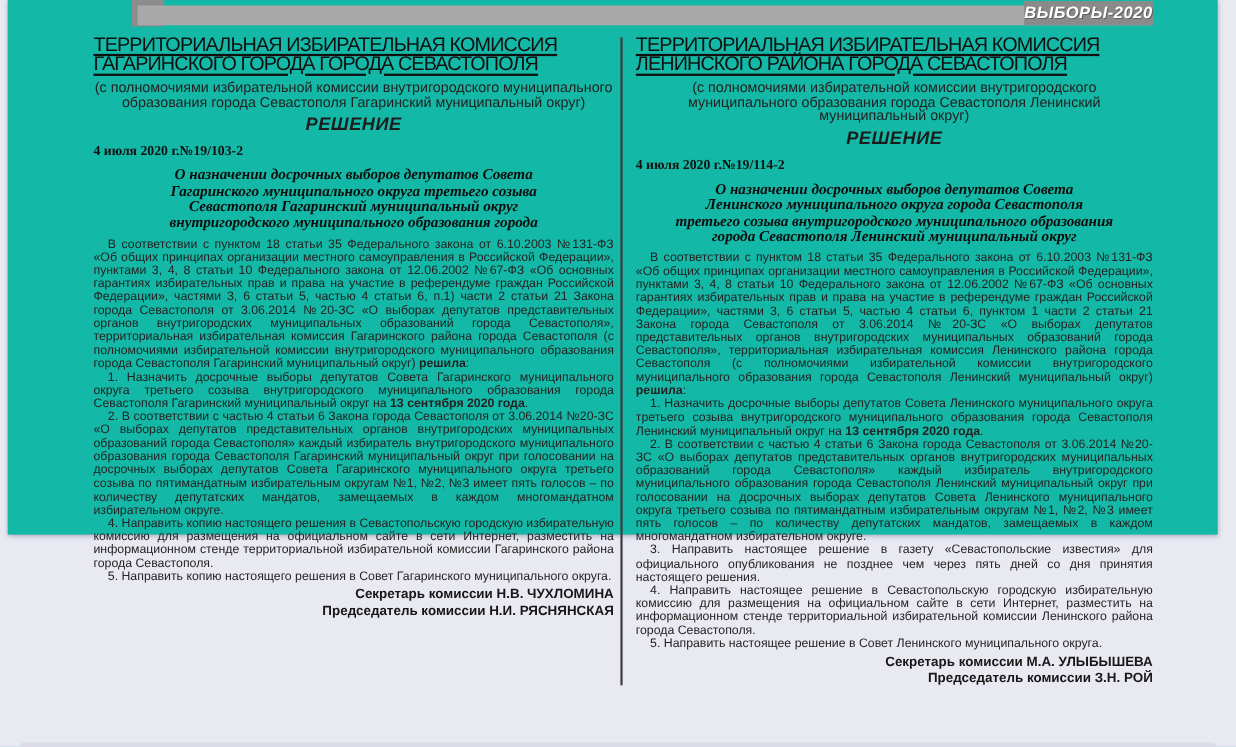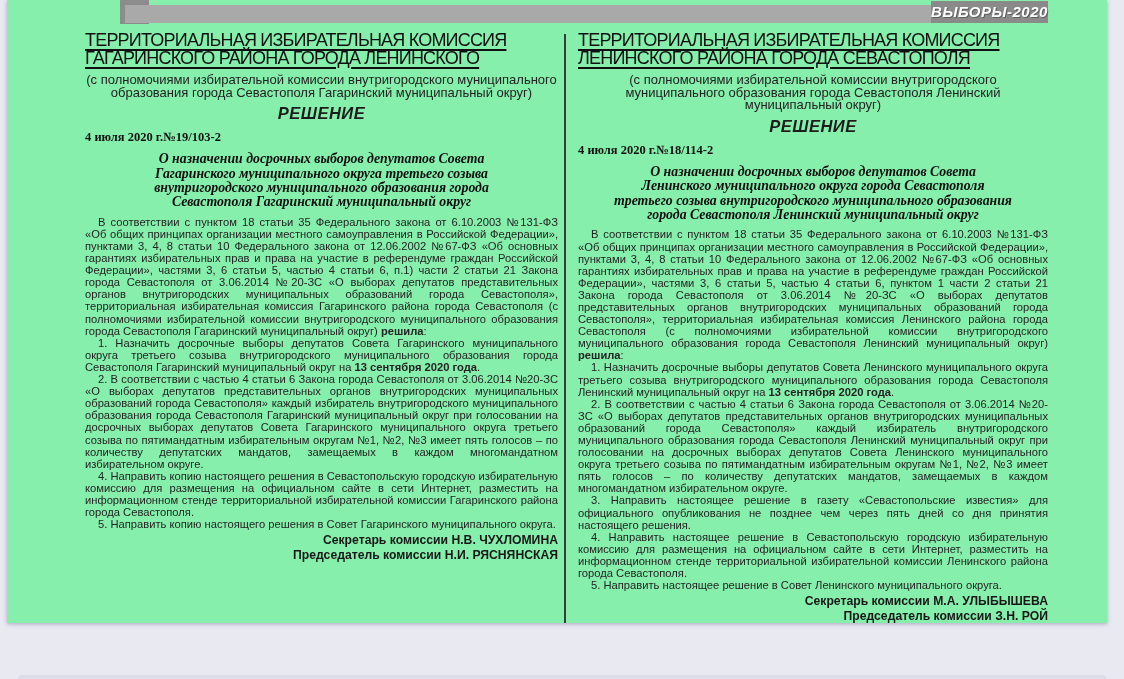--- a/index.html
+++ b/index.html
@@ -4,22 +4,22 @@
 <style>
   html,body{margin:0;padding:0;}
   body{
     width:1124px;height:679px;position:relative;overflow:hidden;
     background:#e9e9f2;
     font-family:"Liberation Sans",sans-serif;
     color:#1c1c1c;
     -webkit-font-smoothing:antialiased;
   }
   .page{
-    position:absolute;left:7px;top:0;width:1100px;height:623px;
-    background:#86efac;
+    position:absolute;left:7px;top:0;width:1100px;height:486px;
+    background:#14b8a6;
     box-shadow:0 1px 4px rgba(90,90,130,.45);
   }
   .next-page-strip{
     position:absolute;left:18px;top:675px;width:1088px;height:6px;
     background:#dcdce8;border-radius:4px 4px 0 0;
   }
   
   .masthead-square{position:absolute;left:113px;top:0;width:29px;height:24px;background:#8c8c8c;}
   .masthead-bar{position:absolute;left:118px;top:5px;width:923px;height:18px;background:#a9a9a9;}
   .masthead-badge{
@@ -60,33 +60,33 @@
 
   <div class="masthead-square"></div>
   <div class="masthead-bar"></div>
   <div class="masthead-badge">ВЫБОРЫ-2020</div>
 
   <div class="content">
 
     <div class="col">
       <div class="commission-name">
         <div>ТЕРРИТОРИАЛЬНАЯ ИЗБИРАТЕЛЬНАЯ КОМИССИЯ</div>
-        <div>ГАГАРИНСКОГО РАЙОНА ГОРОДА ЛЕНИНСКОГО</div>
+        <div>ГАГАРИНСКОГО ГОРОДА ГОРОДА СЕВАСТОПОЛЯ</div>
       </div>
       <div class="subtitle">(с полномочиями избирательной комиссии внутригородского муниципального образования города Севастополя Гагаринский муниципальный округ)</div>
       <div class="doc-type">РЕШЕНИЕ</div>
       <div class="meta-row">
         <span>4 июля 2020 г.</span>
         <span>№19/103-2</span>
       </div>
       <div class="doc-title">
         <div>О назначении досрочных выборов депутатов Совета</div>
         <div>Гагаринского муниципального округа третьего созыва</div>
+        <div>Севастополя Гагаринский муниципальный округ</div>
         <div>внутригородского муниципального образования города</div>
-        <div>Севастополя Гагаринский муниципальный округ</div>
       </div>
       <div class="body">
         <p><span>В соответствии с пунктом 18 статьи 35 Федерального закона от 6.10.2003 №131-ФЗ «Об общих принципах организации местного самоуправления в Российской Федерации», пунктами 3, 4, 8 статьи 10 Федерального закона от 12.06.2002 №67-ФЗ «Об основных гарантиях избирательных прав и права на участие в референдуме граждан Российской Федерации», частями 3, 6 статьи 5, частью 4 статьи 6, п.1) части 2 статьи 21 Закона города Севастополя от 3.06.2014 №20-ЗС «О выборах депутатов представительных органов внутригородских муниципальных образований города Севастополя», территориальная избирательная комиссия Гагаринского района города Севастополя (с полномочиями избирательной комиссии внутригородского муниципального образования города Севастополя Гагаринский муниципальный округ) </span><b>решила</b><span>:</span></p>
         <p><span>1. Назначить досрочные выборы депутатов Совета Гагаринского муниципального округа третьего созыва внутригородского муниципального образования города Севастополя Гагаринский муниципальный округ на </span><b>13 сентября 2020 года</b><span>.</span></p>
         <p>2. В соответствии с частью 4 статьи 6 Закона города Севастополя от 3.06.2014 №20-ЗС «О выборах депутатов представительных органов внутригородских муниципальных образований города Севастополя» каждый избиратель внутригородского муниципального образования города Севастополя Гагаринский муниципальный округ при голосовании на досрочных выборах депутатов Совета Гагаринского муниципального округа третьего созыва по пятимандатным избирательным округам №1, №2, №3 имеет пять голосов – по количеству депутатских мандатов, замещаемых в каждом многомандатном избирательном округе.</p>
         <p>4. Направить копию настоящего решения в Севастопольскую городскую избирательную комиссию для размещения на официальном сайте в сети Интернет, разместить на информационном стенде территориальной избирательной комиссии Гагаринского района города Севастополя.</p>
         <p>5. Направить копию настоящего решения в Совет Гагаринского муниципального округа.</p>
       </div>
       <div class="signatures">
         <div>Секретарь комиссии Н.В. ЧУХЛОМИНА</div>
@@ -98,21 +98,21 @@
 
     <div class="col right">
       <div class="commission-name">
         <div>ТЕРРИТОРИАЛЬНАЯ ИЗБИРАТЕЛЬНАЯ КОМИССИЯ</div>
         <div>ЛЕНИНСКОГО РАЙОНА ГОРОДА СЕВАСТОПОЛЯ</div>
       </div>
       <div class="subtitle">(с полномочиями избирательной комиссии внутригородского муниципального образования города Севастополя Ленинский муниципальный округ)</div>
       <div class="doc-type">РЕШЕНИЕ</div>
       <div class="meta-row">
         <span>4 июля 2020 г.</span>
-        <span>№18/114-2</span>
+        <span>№19/114-2</span>
       </div>
       <div class="doc-title">
         <div>О назначении досрочных выборов депутатов Совета</div>
         <div>Ленинского муниципального округа города Севастополя</div>
         <div>третьего созыва внутригородского муниципального образования</div>
         <div>города Севастополя Ленинский муниципальный округ</div>
       </div>
       <div class="body">
         <p><span>В соответствии с пунктом 18 статьи 35 Федерального закона от 6.10.2003 №131-ФЗ «Об общих принципах организации местного самоуправления в Российской Федерации», пунктами 3, 4, 8 статьи 10 Федерального закона от 12.06.2002 №67-ФЗ «Об основных гарантиях избирательных прав и права на участие в референдуме граждан Российской Федерации», частями 3, 6 статьи 5, частью 4 статьи 6, пунктом 1 части 2 статьи 21 Закона города Севастополя от 3.06.2014 №20-ЗС «О выборах депутатов представительных органов внутригородских муниципальных образований города Севастополя», территориальная избирательная комиссия Ленинского района города Севастополя (с полномочиями избирательной комиссии внутригородского муниципального образования города Севастополя Ленинский муниципальный округ) </span><b>решила</b><span>:</span></p>
         <p><span>1. Назначить досрочные выборы депутатов Совета Ленинского муниципального округа третьего созыва внутригородского муниципального образования города Севастополя Ленинский муниципальный округ на </span><b>13 сентября 2020 года</b><span>.</span></p>

